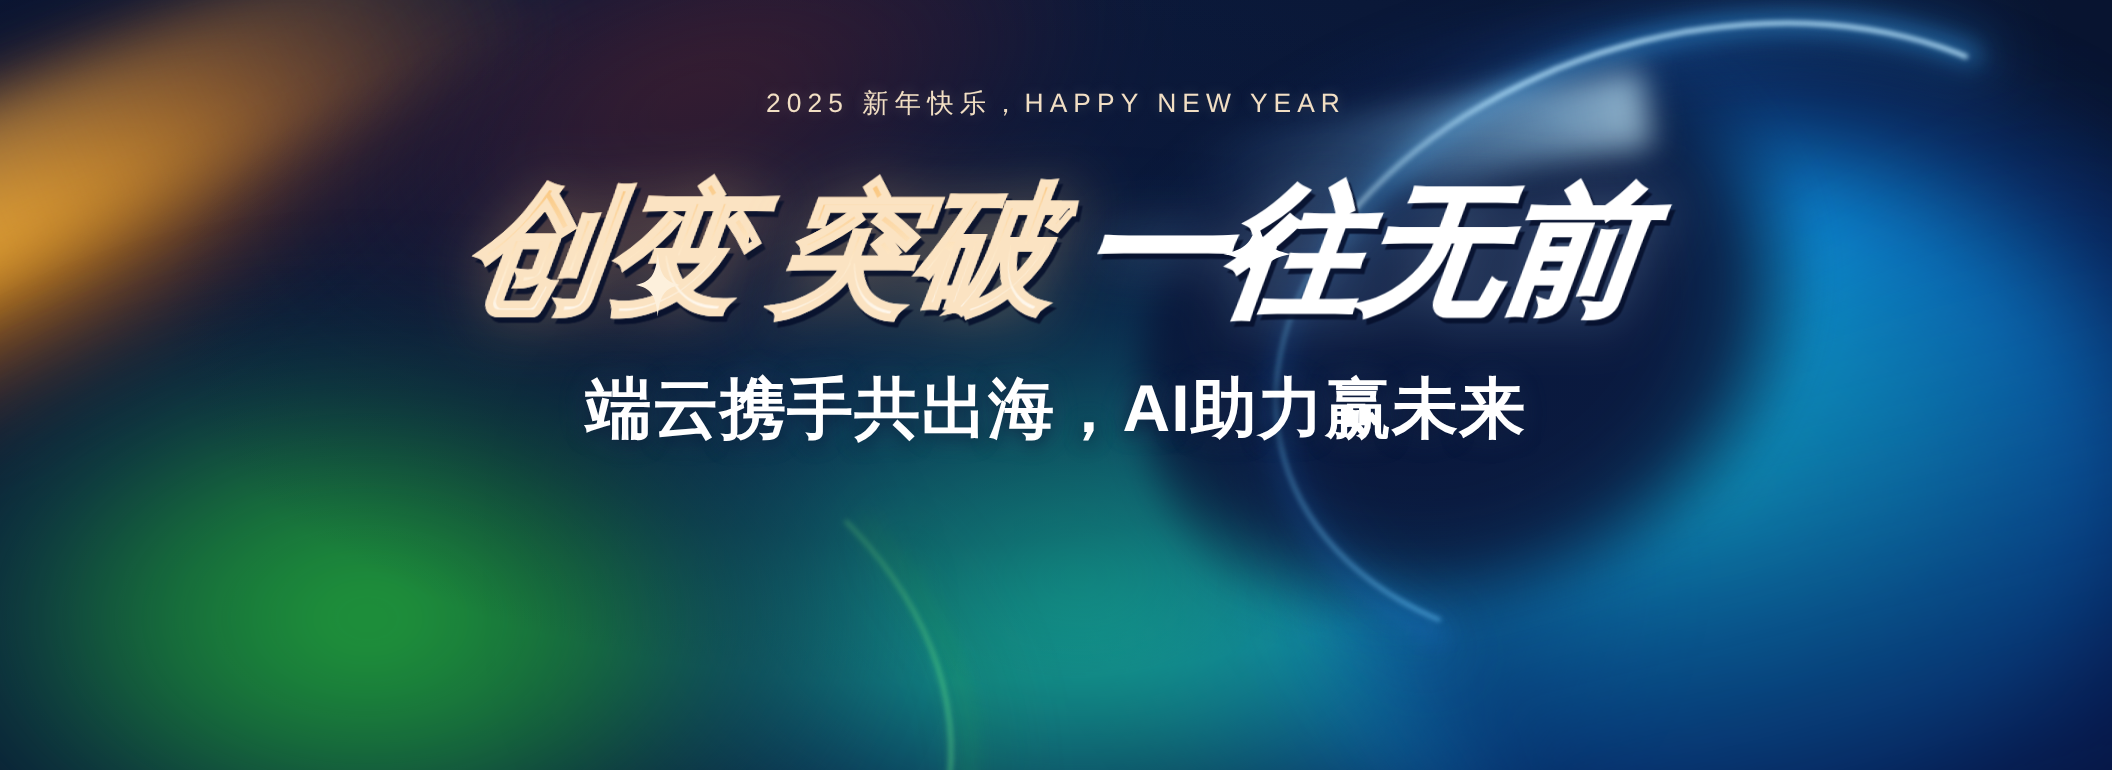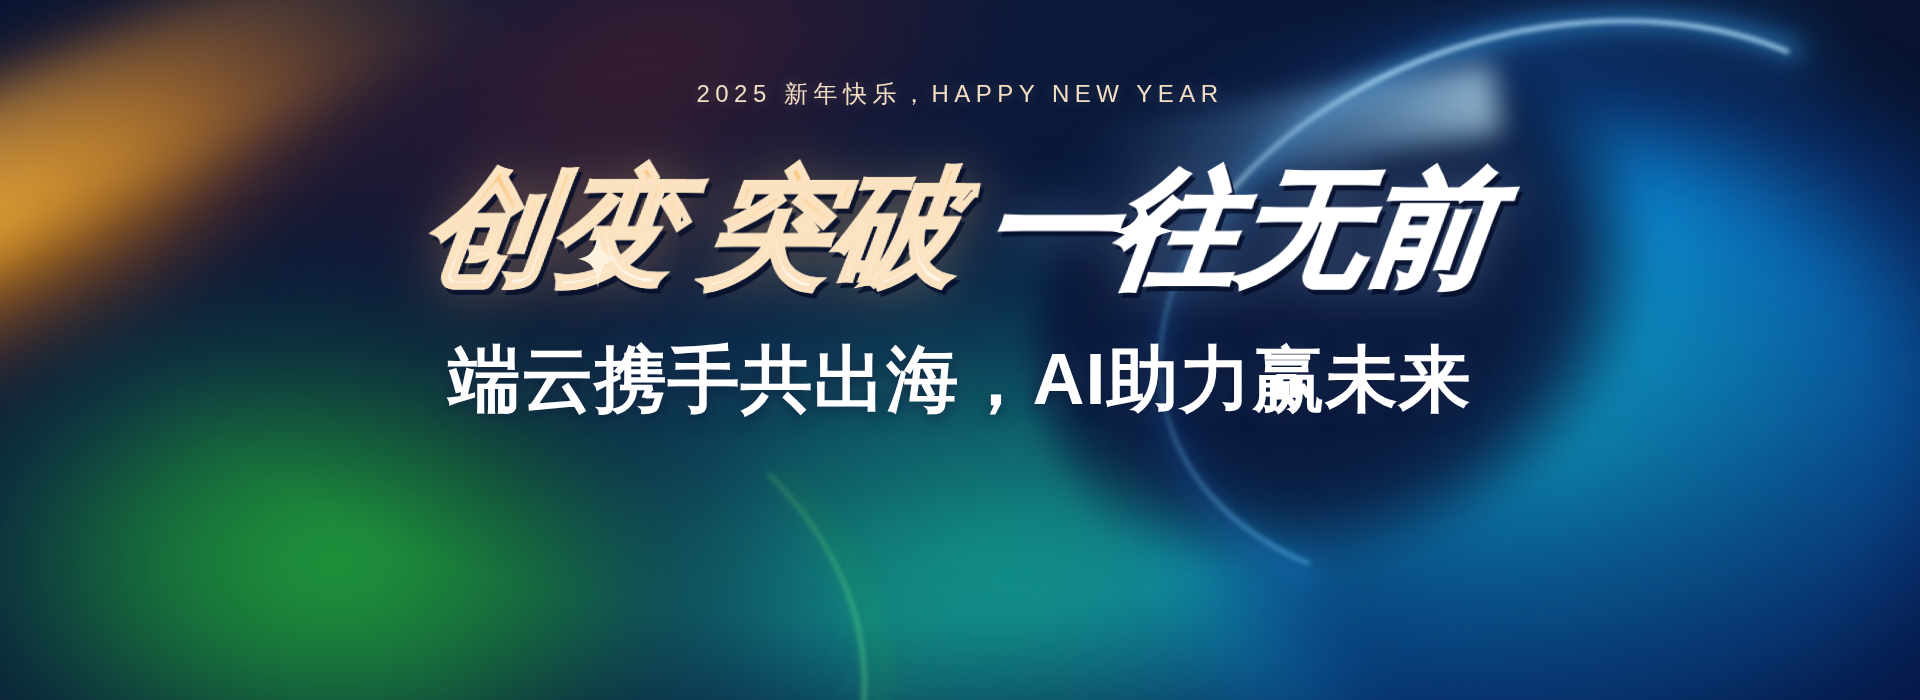--- a/index.html
+++ b/index.html
@@ -318,21 +318,21 @@
 
   .sparkle {
     position: absolute;
     pointer-events: none;
     z-index: 6;
   }
   .sparkle svg { display: block; }
 
   .tagline {
     margin-top: 40px;
-    font-size: 72px;
+    font-size: 60px;
     font-weight: 700;
     color: #ffffff;
     letter-spacing: 1px;
     white-space: nowrap;
     text-shadow: 0 3px 16px rgba(4,14,44,0.70),
                  0 0 30px rgba(160,210,255,0.18);
   }
 </style>
 </head>
 <body>

